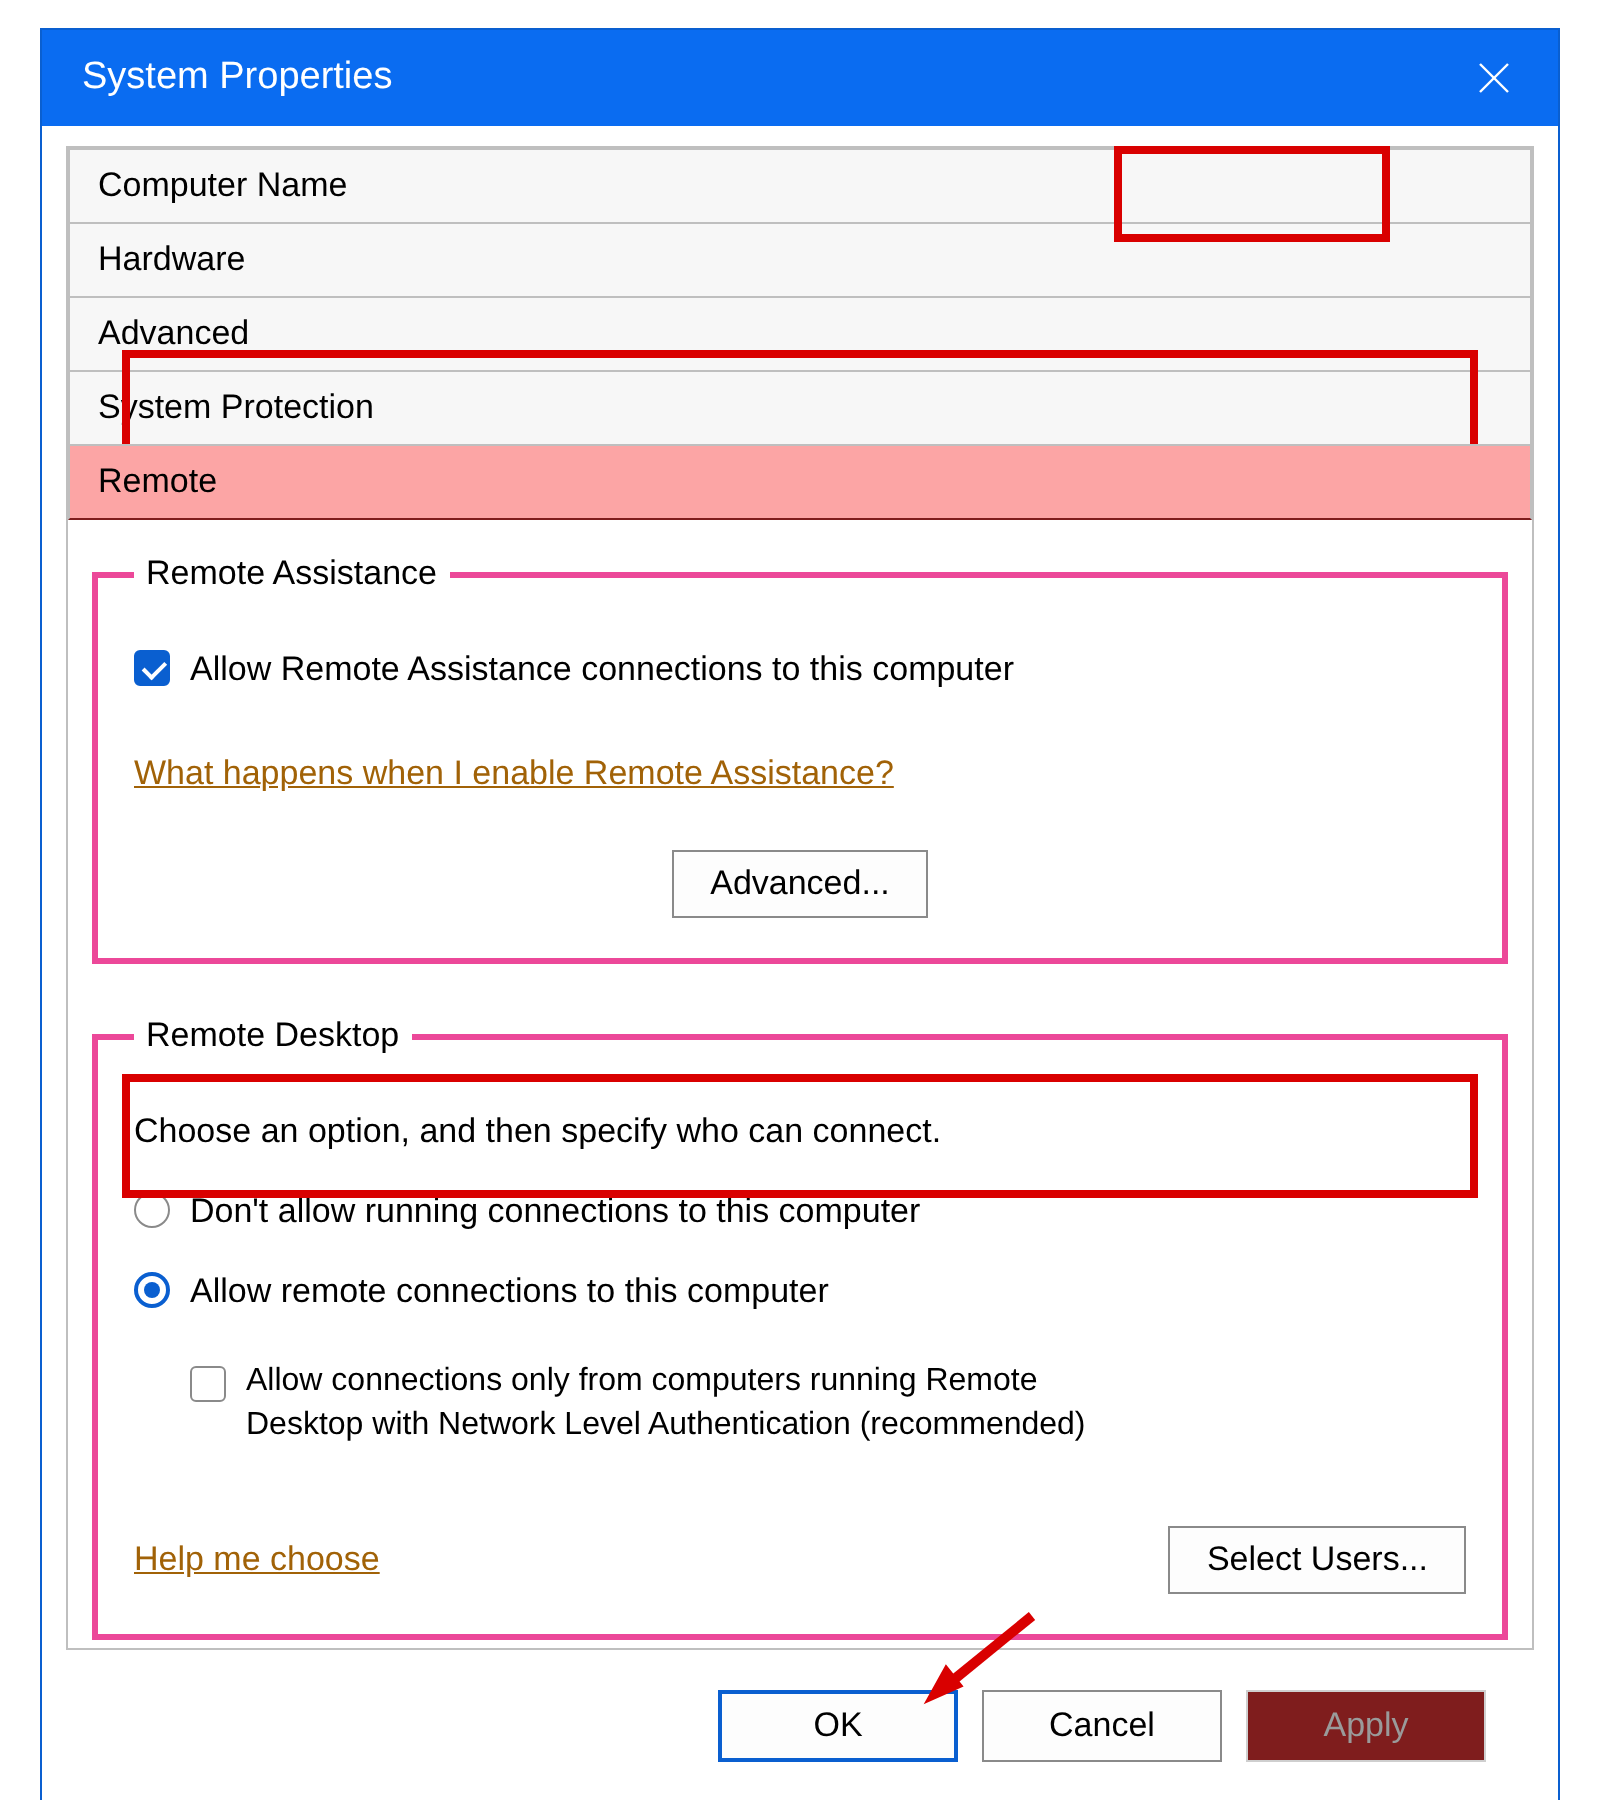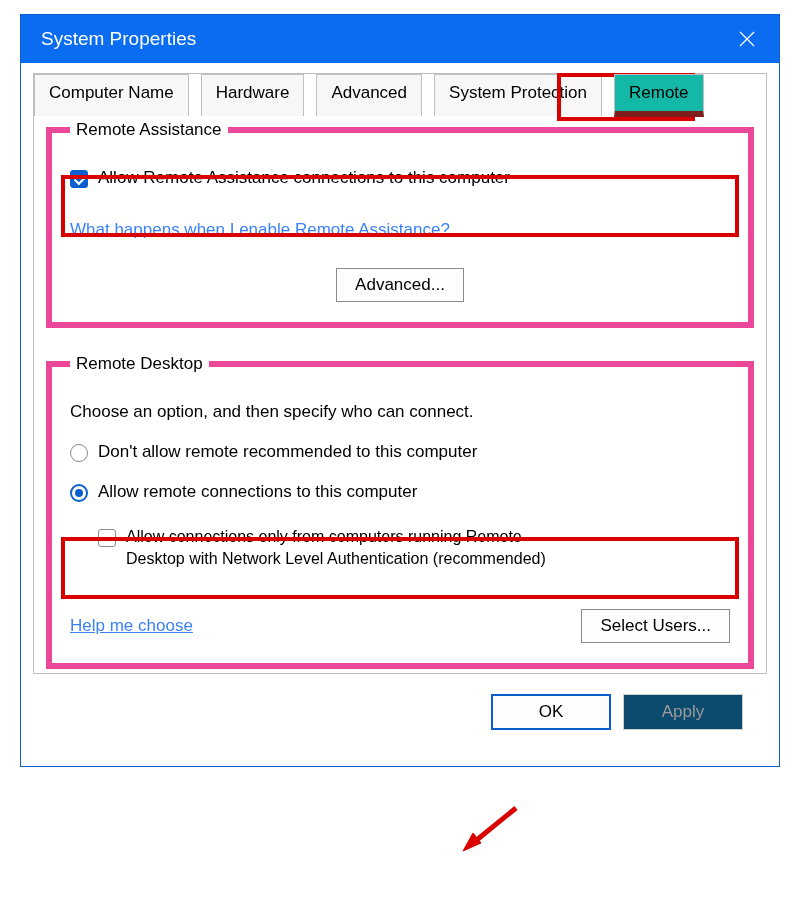--- a/index.html
+++ b/index.html
@@ -36,53 +36,54 @@
       display: flex; align-items: center; justify-content: center;
       cursor: pointer;
     }
     .close-x svg { stroke: #fff; stroke-width: 1.2; }
     .client {
       padding: 10px 12px 16px 12px;
       background: #fff;
     }
     .tabs {
       display: flex;
-      gap: 12px;
-      position: relative;
+      gap: 0;
+      position: relative;
+      flex-direction: column;
     }
     .tab {
       border: 1px solid #bfbfbf;
       background: #f7f7f7;
       padding: 8px 14px;
       font-size: 17px;
       color: #000;
       position: relative;
       cursor: pointer;
       border-bottom: none;
     }
     .tab.active {
-      background: #14b8a6;
+      background: #fca5a5;
       z-index: 2;
-      border-bottom: 6px solid #7f1d1d;
+      border-bottom: 1px solid #7f1d1d;
       margin-bottom: -1px;
     }
     fieldset.group {
-      border: 6px solid #ec4899;
-      margin: 4px 12px 0 12px;
+      border: 3px solid #ec4899;
+      margin: 18px 12px 0 12px;
       padding: 18px 18px 20px 18px;
     }
     fieldset.group legend {
       font-size: 17px;
       padding: 0 6px;
       color: #000;
     }
     .row { margin-top: 10px; }
     .checkline {
       display: flex;
-      align-items: flex-end;
+      align-items: flex-start;
       gap: 10px;
       font-size: 17px;
     }
     .cbox, .radio {
       width: 18px; height: 18px; flex: 0 0 18px;
       border: 1.5px solid #8a8a8a;
       display: inline-flex; align-items: center; justify-content: center;
       cursor: pointer;
     }
     .cbox { border-radius: 3px; }
@@ -99,36 +100,36 @@
     .radio { border-radius: 50%; }
     .radio.selected {
       border-color: #0a5fd0; border-width: 2px;
     }
     .radio.selected::after {
       content: "";
       width: 8px; height: 8px; border-radius: 50%;
       background: #0a5fd0;
     }
     a.link {
-      color: #3b82f6;
+      color: #a16207;
       text-decoration: underline;
       font-size: 17px;
       cursor: pointer;
     }
     .btn {
       border: 1px solid #8a8a8a;
       background: #fdfdfd;
       padding: 6px 18px;
       font-size: 17px;
       cursor: pointer;
       min-width: 120px;
       text-align: center;
     }
     .btn.primary { border: 2px solid #0a5fd0; }
-    .btn.disabled { color: #9a9a9a; border-color: #cfcfcf; background:#0c4a6e; cursor: default; }
+    .btn.disabled { color: #9a9a9a; border-color: #cfcfcf; background:#7f1d1d; cursor: default; }
     .right { display:flex; justify-content:center; }
     .indent { margin-left: 28px; }
     .footer-btns {
       display:flex; gap:12px; justify-content:flex-end;
       padding: 20px 24px 20px 0;
     }
     
     .hl {
       border: 4px solid #d90000;
       position: absolute;
@@ -191,21 +192,21 @@
       </div>
     </fieldset>
 
     <fieldset class="group" style="margin-top:26px;">
       <legend>Remote Desktop</legend>
 
       <div class="row" style="font-size:17px;">Choose an option, and then specify who can connect.</div>
 
       <div class="row checkline" style="margin-top:20px;">
         <span class="radio"></span>
-        <span>Don't allow remote recommended to this computer</span>
+        <span>Don't allow running connections to this computer</span>
       </div>
 
       <div class="row checkline" style="margin-top:20px;">
         <span class="radio selected"></span>
         <span>Allow remote connections to this computer</span>
       </div>
 
       <div class="row checkline indent" style="margin-top:24px; align-items:flex-start;">
         <span class="cbox" style="margin-top:3px;"></span>
         <span class="sub-indent" style="margin-left:0;">
@@ -216,20 +217,21 @@
 
       <div class="row" style="margin-top:40px; display:flex; align-items:center; justify-content:space-between;">
         <a class="link">Help me choose</a>
         <button class="btn">Select Users...</button>
       </div>
     </fieldset>
     </div>
 
     <div class="footer-btns">
       <button class="btn primary">OK</button>
+      <button class="btn">Cancel</button>
       <button class="btn disabled">Apply</button>
     </div>
   </div>
 
   <div class="hl tab-remote"></div>
   <div class="hl allow-ra"></div>
   <div class="hl allow-rd"></div>
   <div class="arrow">
     <svg width="60" height="50" viewBox="0 0 60 50">
       <line x1="55" y1="5" x2="12" y2="40" stroke-width="5"></line>

